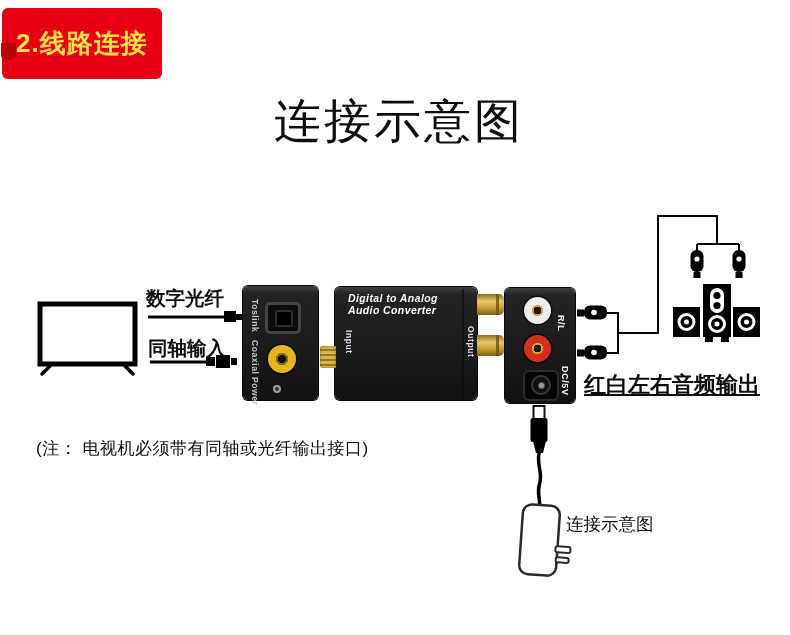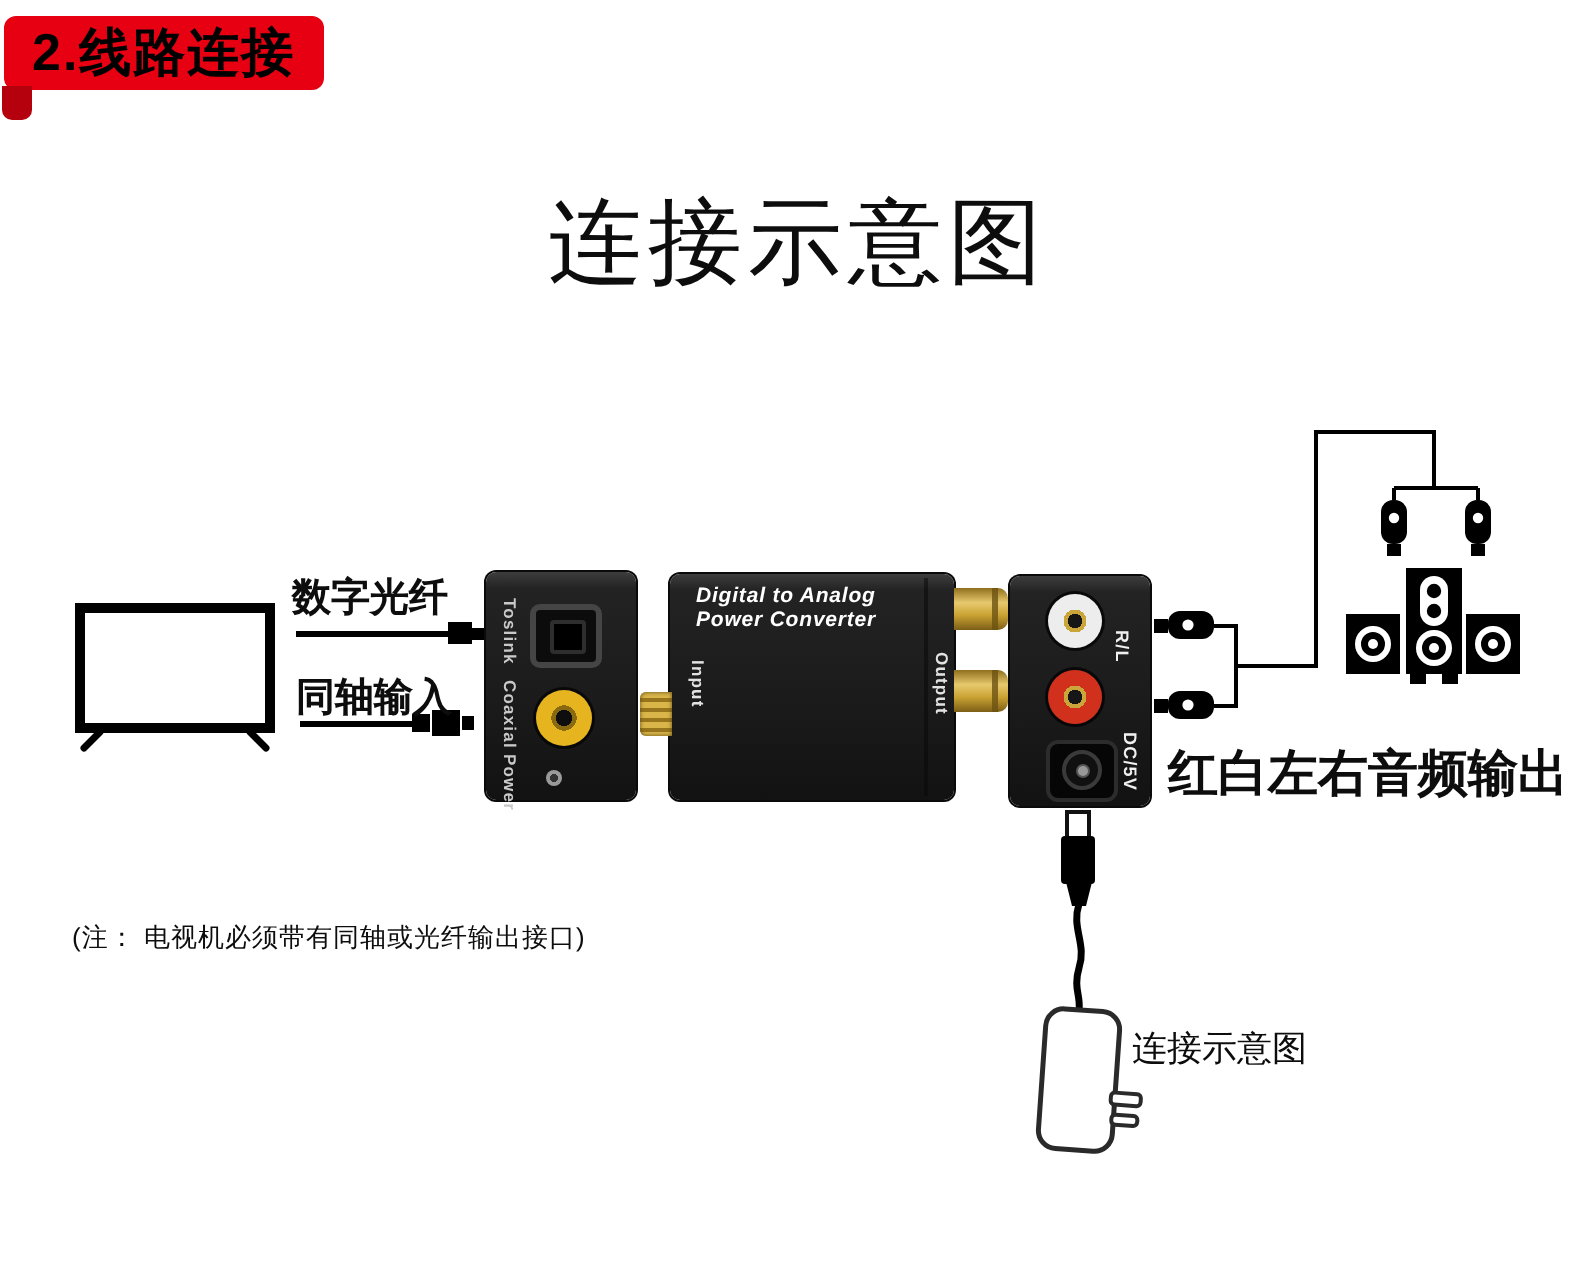--- a/index.html
+++ b/index.html
@@ -3,41 +3,41 @@
 <meta charset="utf-8">
 <style>
   html,body{margin:0;padding:0;background:#fff;}
   .canvas{
     position:relative;width:790px;height:635px;background:#fff;overflow:hidden;
     font-family:"Liberation Sans",sans-serif;color:#111;
   }
   
   .banner{
     position:absolute;left:2px;top:8px;height:37px;line-height:37px;
-    padding:0 14px;background:#e60012;border-radius:6px;
-    color:#000000;font-size:26px;font-weight:700;letter-spacing:1px;white-space:nowrap;
+    padding:17px 14px;background:#e60012;border-radius:6px;
+    color:#fde047;font-size:26px;font-weight:700;letter-spacing:1px;white-space:nowrap;
   }
   .banner-tail{
     position:absolute;left:1px;top:43px;width:15px;height:17px;
     background:#b5000e;border-radius:0 0 5px 5px;
   }
   
   .title{
     position:absolute;left:4px;top:90px;width:100%;margin:0;text-align:center;
     font-size:47px;font-weight:500;letter-spacing:3px;color:#0d0d0d;
   }
   
   .lbl{position:absolute;white-space:nowrap;color:#0d0d0d;}
   .lbl-optical{left:146px;top:285px;font-size:19.5px;font-weight:700;}
   .lbl-coax{left:148px;top:335px;font-size:19.5px;font-weight:700;}
   .lbl-tv{left:40px;top:326px;width:96px;text-align:center;font-size:17.5px;font-weight:500;}
   .lbl-speaker{left:671px;top:345px;width:92px;text-align:center;font-size:18.5px;font-weight:700;}
-  .lbl-rca-out{left:584px;top:370px;font-size:25px;font-weight:700;}
+  .lbl-rca-out{left:584px;top:370px;font-size:22px;font-weight:700;text-decoration:underline;}
   .lbl-adapter{left:566px;top:512px;font-size:17.5px;font-weight:500;}
-  .lbl-note{left:36px;top:460px;font-size:13px;font-weight:500;letter-spacing:.5px;}
+  .lbl-note{left:36px;top:437px;font-size:17px;font-weight:500;letter-spacing:.5px;}
   
   .box{
     position:absolute;border-radius:5px;
     background:linear-gradient(180deg,#3d3d3d 0%,#232323 7%,#1b1b1b 55%,#121212 100%);
     box-shadow:0 0 0 1px #0a0a0a;
   }
   .box-side{left:243px;top:286px;width:75px;height:114px;}
   .box-front{left:335px;top:287px;width:142px;height:113px;}
   .box-out{left:505px;top:288px;width:70px;height:115px;}
   .seam{position:absolute;left:462px;top:289px;width:2px;height:109px;background:#0a0a0a;opacity:.55;}
@@ -214,21 +214,21 @@
   <div class="toslink-port">
     <div class="inner"></div>
   </div>
   <div class="rca rca-yellow"></div>
   <div class="screw"></div>
 
   <div class="box box-front"></div>
   <div class="seam"></div>
   <div class="front-title">
     <div>Digital to Analog</div>
-    <div>Power Converter</div>
+    <div>Audio Converter</div>
   </div>
   <span class="vtext vt-input">Input</span>
   <span class="vtext vt-output">Output</span>
   <div class="gold gold-left"></div>
   <div class="gold gold-rca gold-rca-top"></div>
   <div class="gold gold-rca gold-rca-bot"></div>
 
   <div class="box box-out"></div>
   <div class="rca rca-white"></div>
   <div class="rca rca-red"></div>

